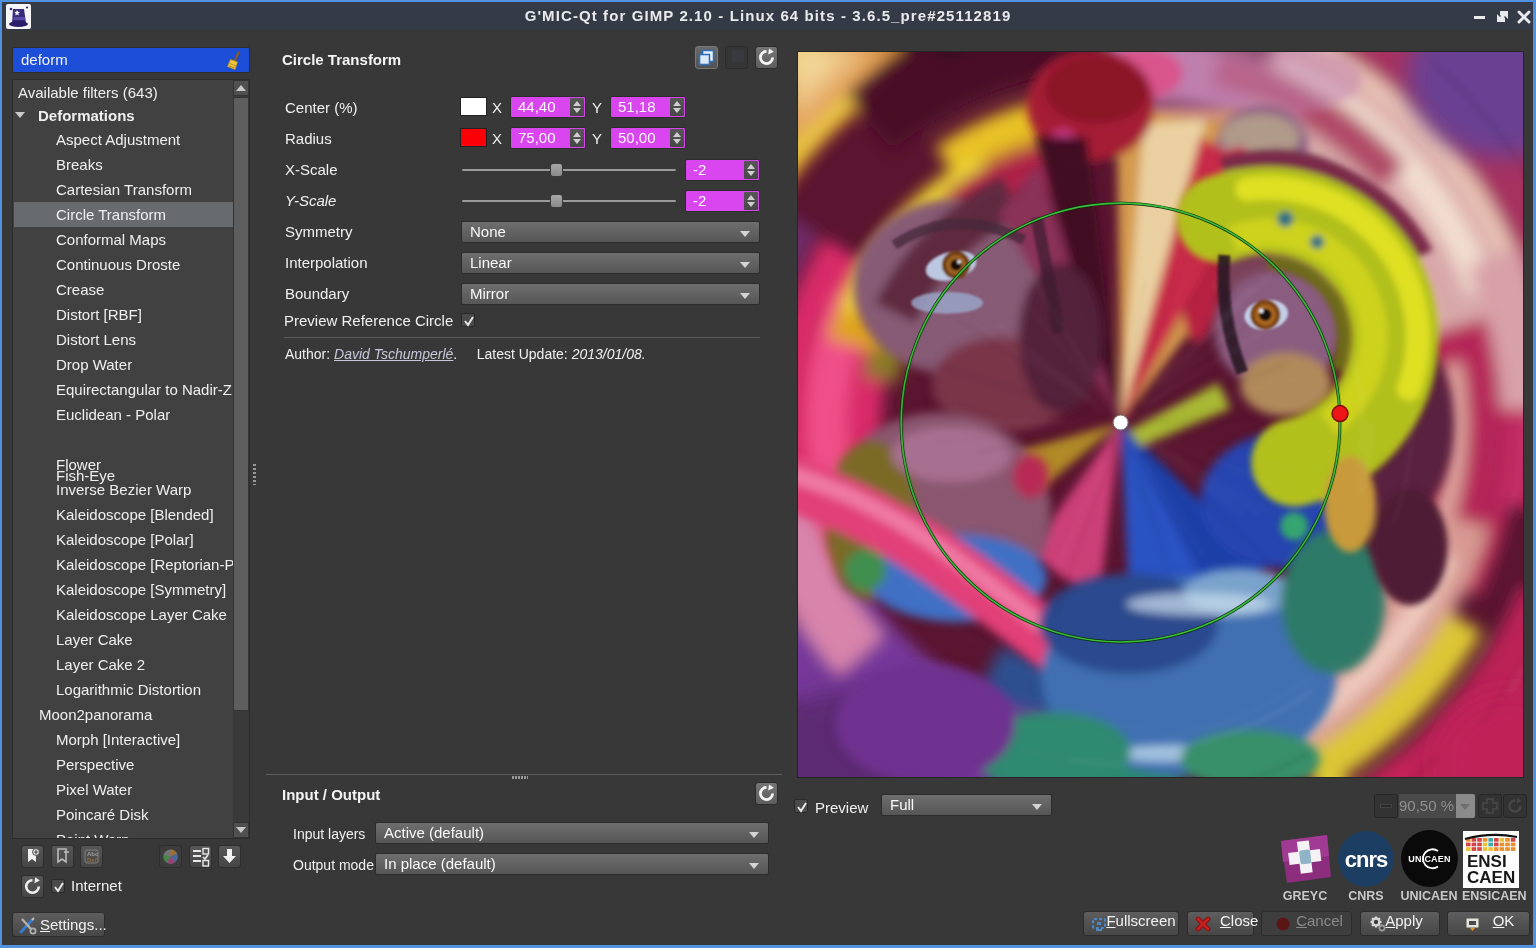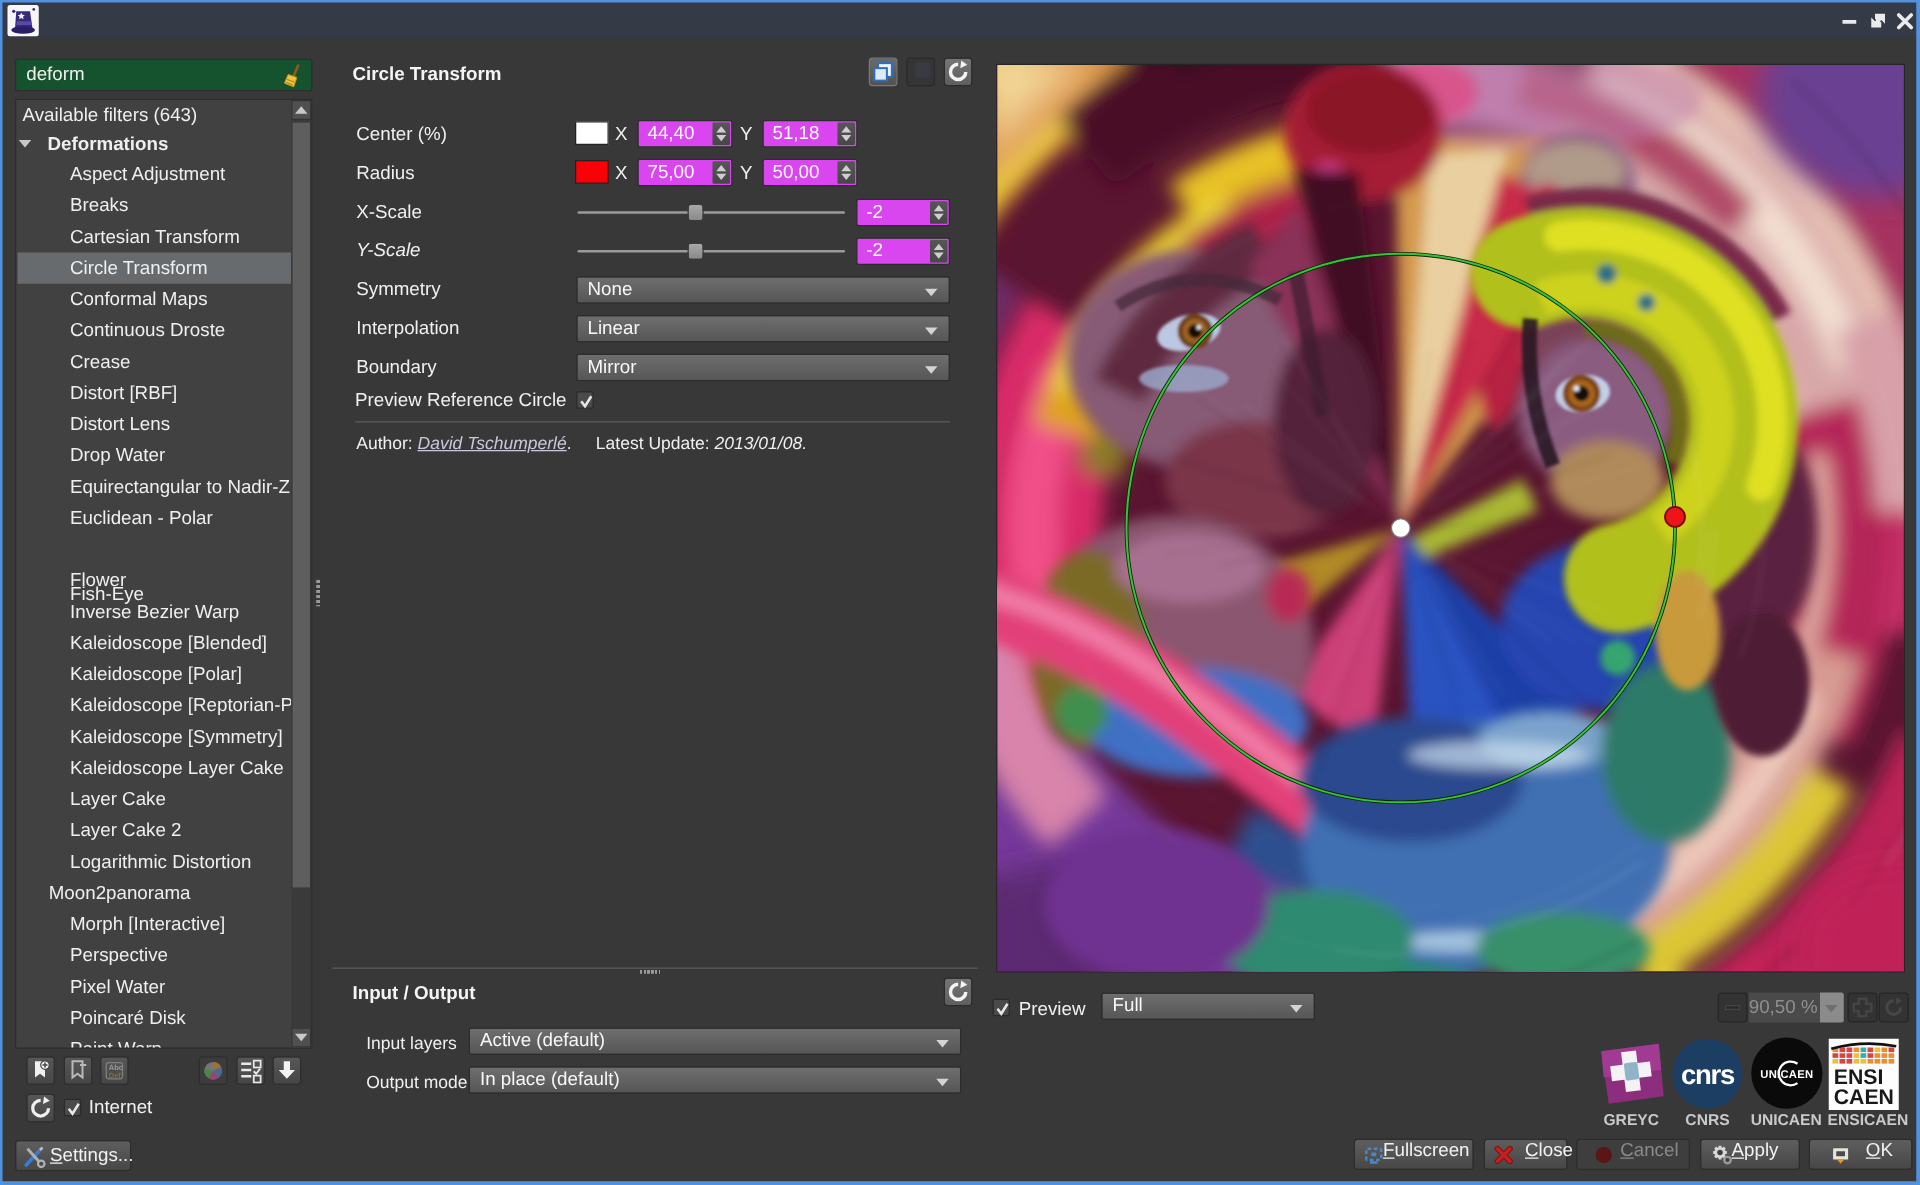--- a/index.html
+++ b/index.html
@@ -4,21 +4,21 @@
 *{margin:0;padding:0;box-sizing:border-box;}
 html,body{width:1536px;height:948px;overflow:hidden;}
 body{font-family:"Liberation Sans",sans-serif;background:#5091e0;}
 #win{position:absolute;left:0;top:0;width:1536px;height:948px;background:#383838;}
 #inner{position:absolute;left:0;top:0;width:1536px;height:948px;background:#383838;}
 #titlebar{position:absolute;left:2px;top:2px;width:1532px;height:28px;background:#353b46;}
 #title{position:absolute;left:0;top:5px;width:1532px;text-align:center;color:#e8eaee;font-size:15px;font-weight:bold;letter-spacing:1.1px;}
 #appicon{position:absolute;left:4px;top:2px;width:25px;height:25px;background:#f8f8fa;border-radius:2px;}
 .wbtn{position:absolute;top:6px;width:18px;height:18px;color:#e8eaee;}
 
-#search{position:absolute;left:12px;top:47px;width:238px;height:26px;background:#14532d;border:1px solid #2d2d2d;border-radius:2px;color:#f0f0f0;font-size:15px;line-height:24px;padding-left:8px;}
+#search{position:absolute;left:12px;top:47px;width:238px;height:26px;background:#1d4ed8;border:1px solid #2d2d2d;border-radius:2px;color:#f0f0f0;font-size:15px;line-height:24px;padding-left:8px;}
 #listbox{position:absolute;left:12px;top:79px;width:238px;height:760px;background:#414141;border:1px solid #2d2d2d;overflow:hidden;}
 .lrow{position:absolute;left:1px;width:220px;height:25px;line-height:25px;color:#efefef;font-size:15px;white-space:nowrap;}
 #selrow{position:absolute;left:1px;width:221px;height:25px;background:#686b6e;}
 #sbar{position:absolute;right:0px;top:0px;width:16px;height:758px;background:#3a3a3a;}
 #sthumb{position:absolute;right:0px;top:17px;width:16px;height:614px;background:#5e5e5e;border:1px solid #333;}
 
 .tbtn{position:absolute;width:23px;height:23px;background:linear-gradient(#575757,#464646);border:1px solid #2e2e2e;border-radius:3px;}
 .tbtn.dis{background:#3c3c3c;}
 #settingsbtn{position:absolute;left:12px;top:912px;width:93px;height:25px;background:linear-gradient(#5e5e5e,#474747);border:1px solid #2d2d2d;border-radius:3px;color:#f2f2f2;font-size:15px;line-height:23px;}
 
@@ -52,20 +52,21 @@
   <div id="titlebar">
     <div id="appicon"><svg width="25" height="25">
             <rect x="1" y="1" width="23" height="23" rx="2" fill="#f6f6f8"></rect>
             <path d="M7 5h11l2 14H6z" fill="#372a7a"></path>
             <ellipse cx="12.5" cy="20" rx="9.5" ry="3" fill="#2a1e66"></ellipse>
             <path d="M7.5 13h11.5l.3 3H7.2z" fill="#5a4aa8"></path>
             <path d="M11 6l.9 1.8 2 .2-1.5 1.4.4 2-1.8-1-1.7 1 .4-2L8.2 8l2-.2z" fill="#f0f0f6"></path>
             <circle cx="5" cy="5" r="1.3" fill="#372a7a"></circle>
             <circle cx="21" cy="3.5" r="1.1" fill="#372a7a"></circle>
           </svg></div>
+    <div id="title">G'MIC-Qt for GIMP 2.10 - Linux 64 bits - 3.6.5_pre#25112819</div>
     <svg class="wbtn" style="right:45px" width="18" height="18">
           <rect x="3" y="8" width="11" height="3" fill="#e8eaee"></rect>
         </svg>
     <svg class="wbtn" style="right:22px" width="18" height="18">
           <path d="M6 3h8v8l-3-3-2 2-3-3z" fill="#e8eaee"></path>
           <path d="M11 14H3V6l3 3 2-2 3 3z" fill="#e8eaee"></path>
         </svg>
     <svg class="wbtn" style="right:1px" width="18" height="18">
           <path d="M4 4l10 10M14 4L4 14" stroke="#e8eaee" stroke-width="3" stroke-linecap="round"></path>
         </svg>

